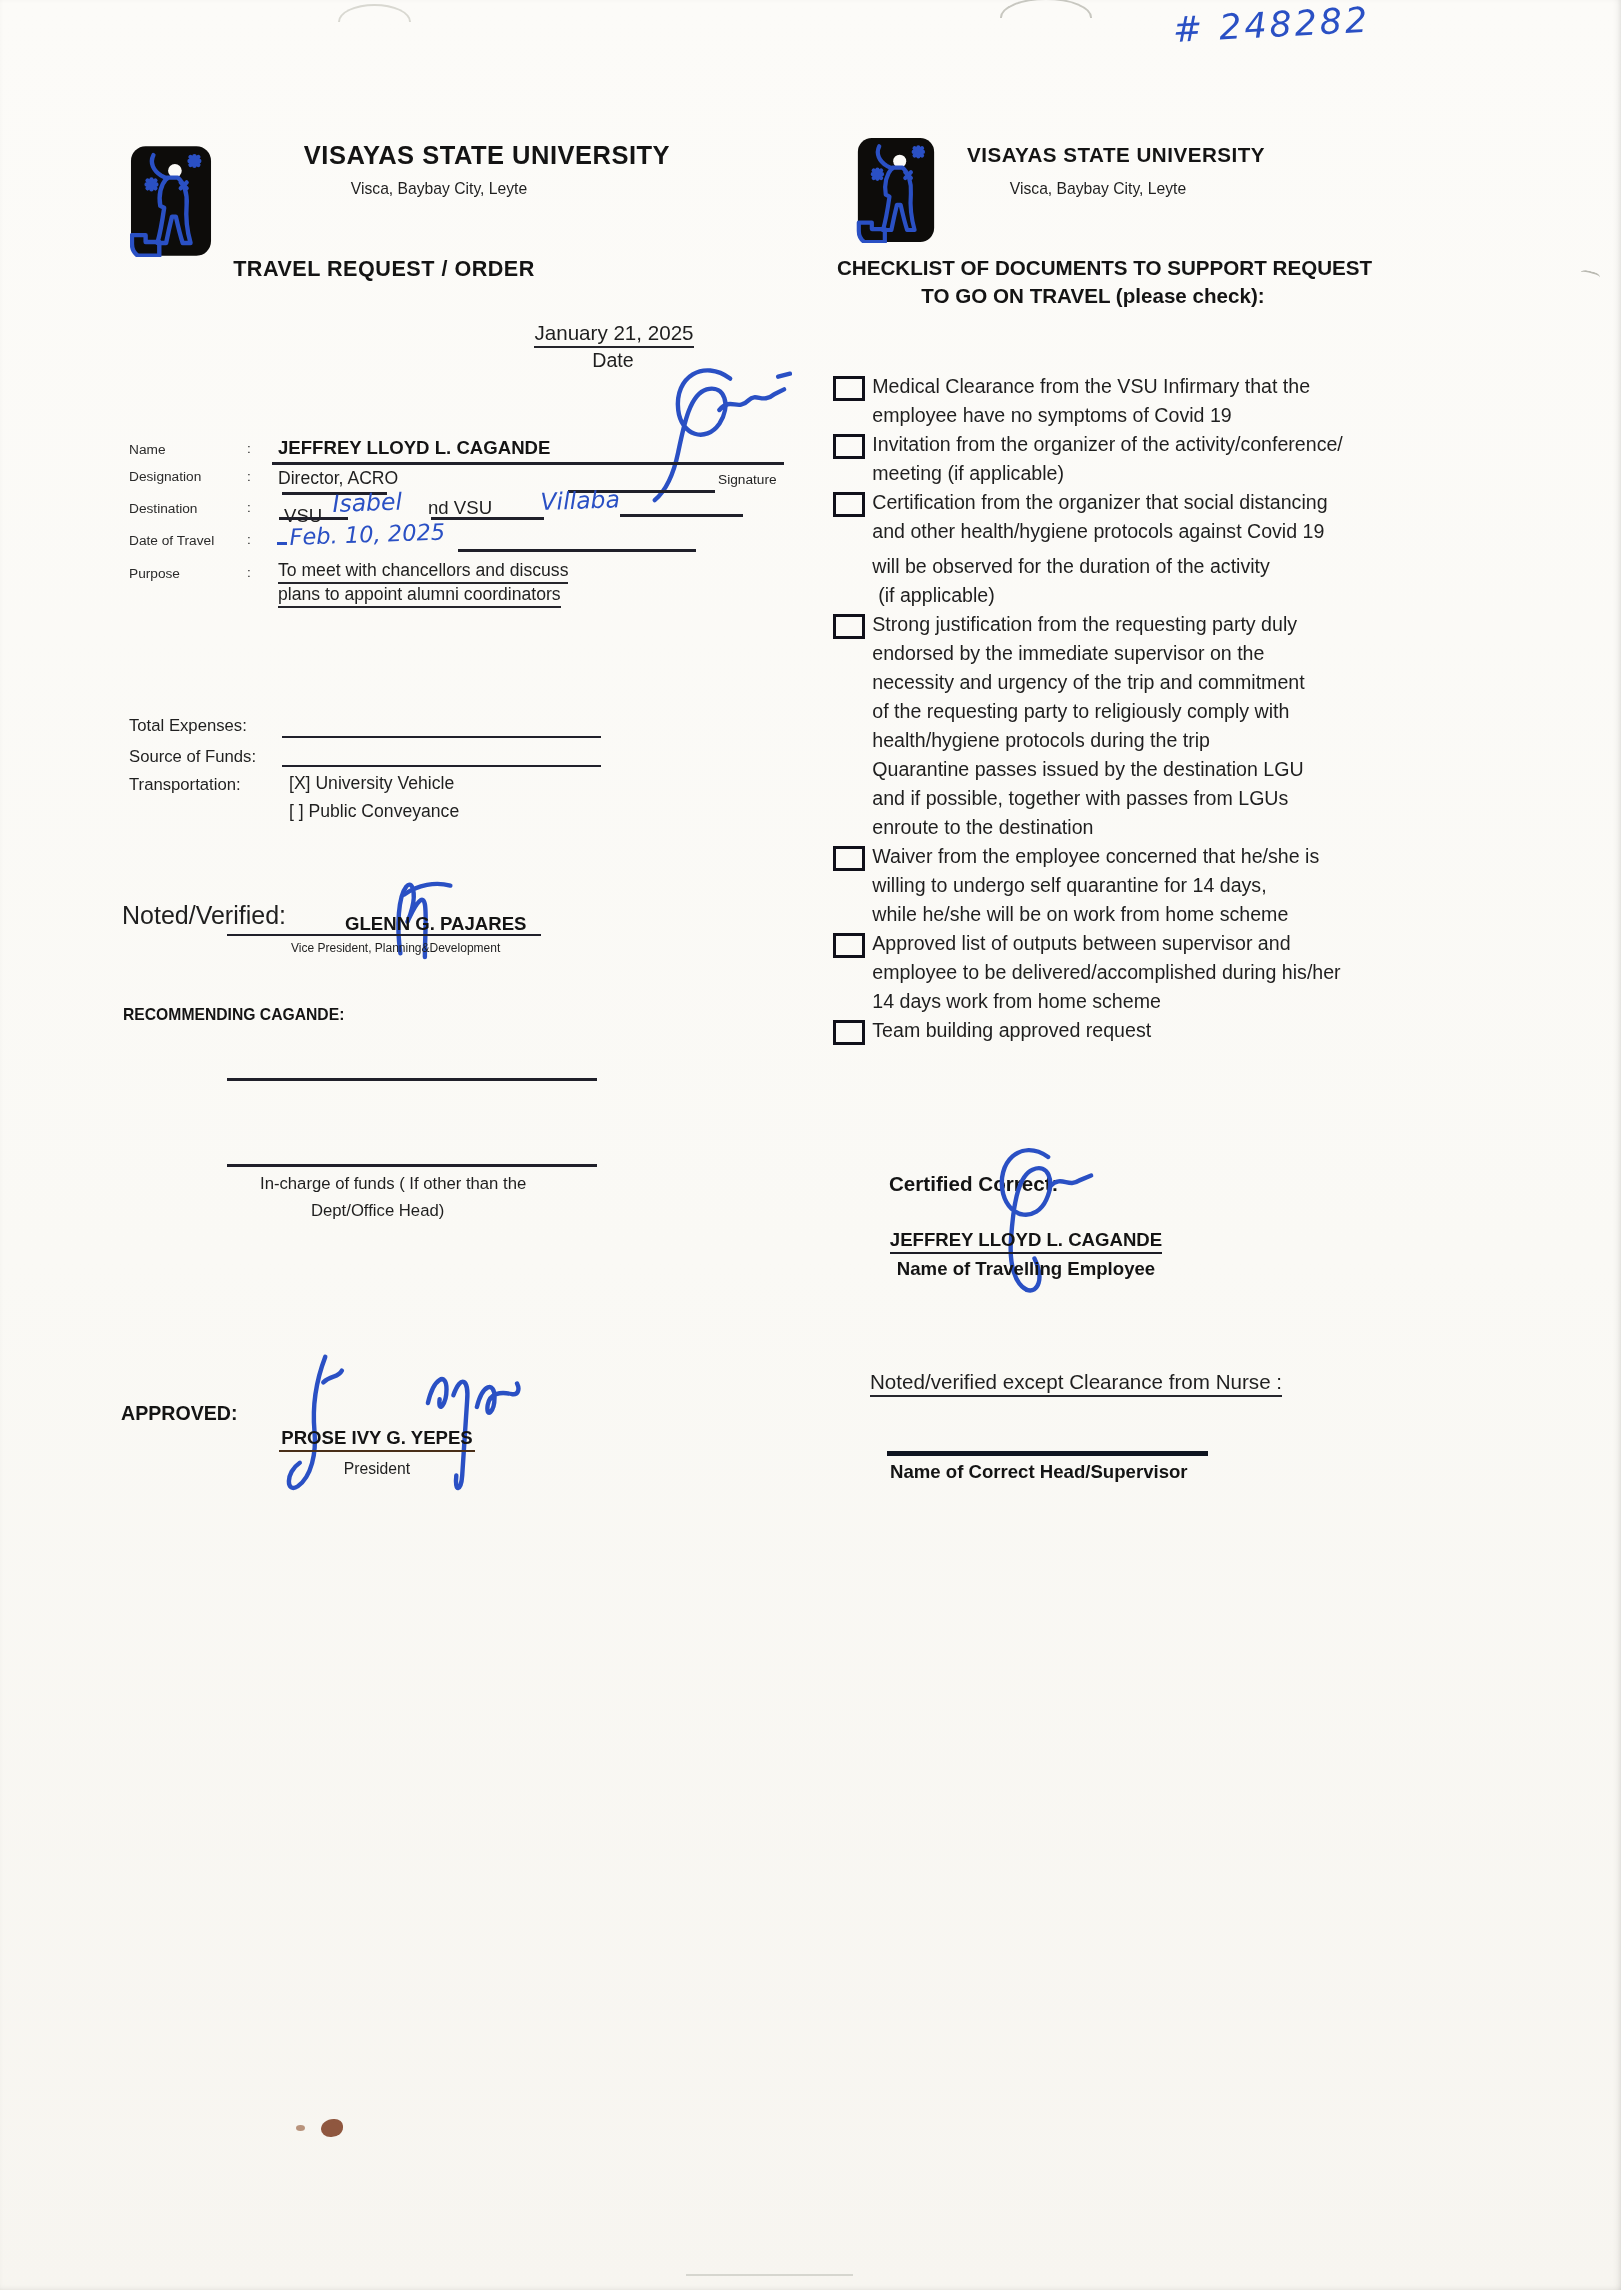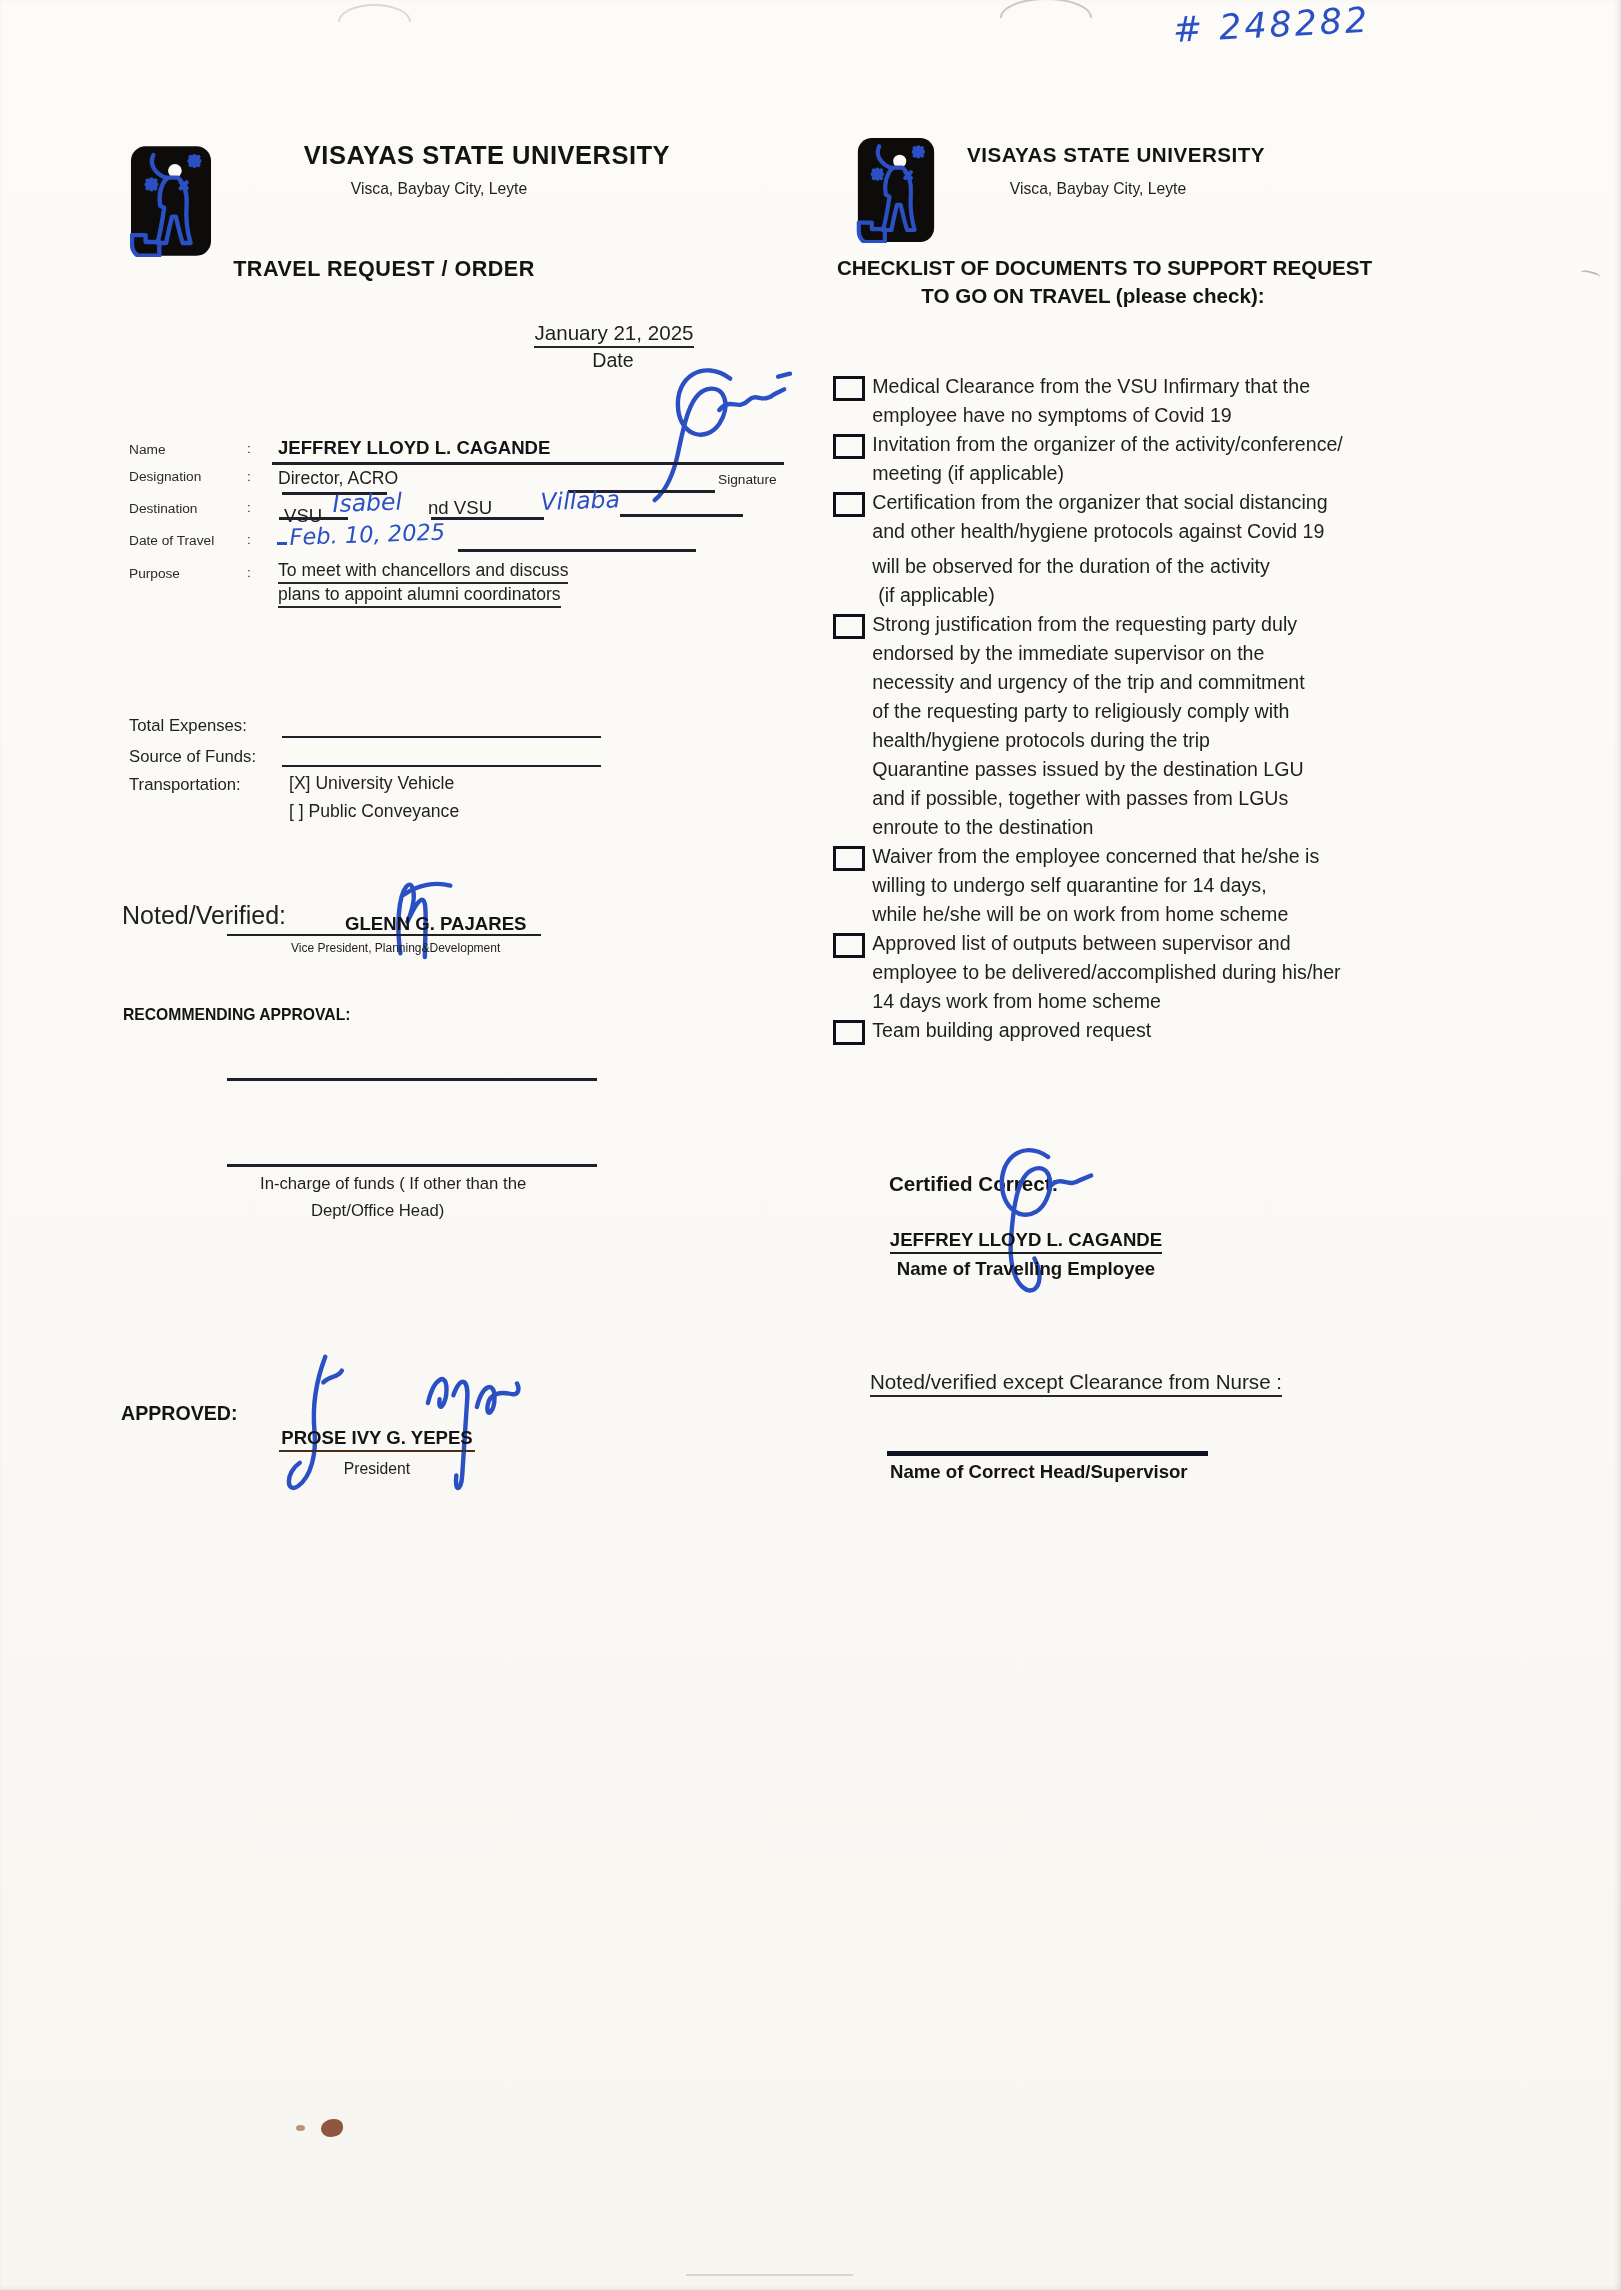--- a/index.html
+++ b/index.html
@@ -122,21 +122,21 @@
 
   <div class="t" style="left:122px;top:885px;font-size:25px;margin-top:16px;">Noted/Verified:</div>
   <svg class="sig" style="left:382px;top:865px;" width="74" height="98" viewBox="0 0 70 100">
     <path d="M16 90 C12 62 14 32 22 22 C28 15 32 28 28 44 C25 56 20 64 26 52 C33 38 39 30 41 40 C43 52 41 72 41 94"></path>
     <path d="M20 30 C34 20 52 17 67 21"></path>
   </svg>
   <div class="t b" style="left:345px;top:913px;font-size:18.6px;">GLENN G. PAJARES</div>
   <div class="line" style="left:227px;top:934px;width:314px;height:2px;"></div>
   <div class="t" style="left:291px;top:941px;font-size:12px;">Vice President, Planning&amp;Development</div>
 
-  <div class="t b" style="left:123px;top:1006px;font-size:15.7px;">RECOMMENDING APPROVAL:</div>
+  <div class="t b" style="left:123px;top:1006px;font-size:15.7px;">RECOMMENDING CAGANDE:</div>
   <div class="line" style="left:227px;top:1078px;width:370px;height:2.9px;"></div>
   <div class="line" style="left:227px;top:1164px;width:370px;height:2.9px;"></div>
   <div class="t" style="left:260px;top:1174px;font-size:16.7px;">In-charge of  funds ( If other than the</div>
   <div class="t" style="left:311px;top:1201px;font-size:16.7px;">Dept/Office Head)</div>
 
   <div class="t b" style="left:121px;top:1402px;font-size:19.6px;">APPROVED:</div>
   <svg class="sig" style="left:282px;top:1351px;" width="64" height="147" viewBox="0 0 65 150">
     <path d="M44 6 C34 32 31 60 33 82 C35 104 30 128 16 138 C4 146 3 124 18 114"></path>
     <path d="M42 32 C50 24 57 28 61 20"></path>
   </svg>

